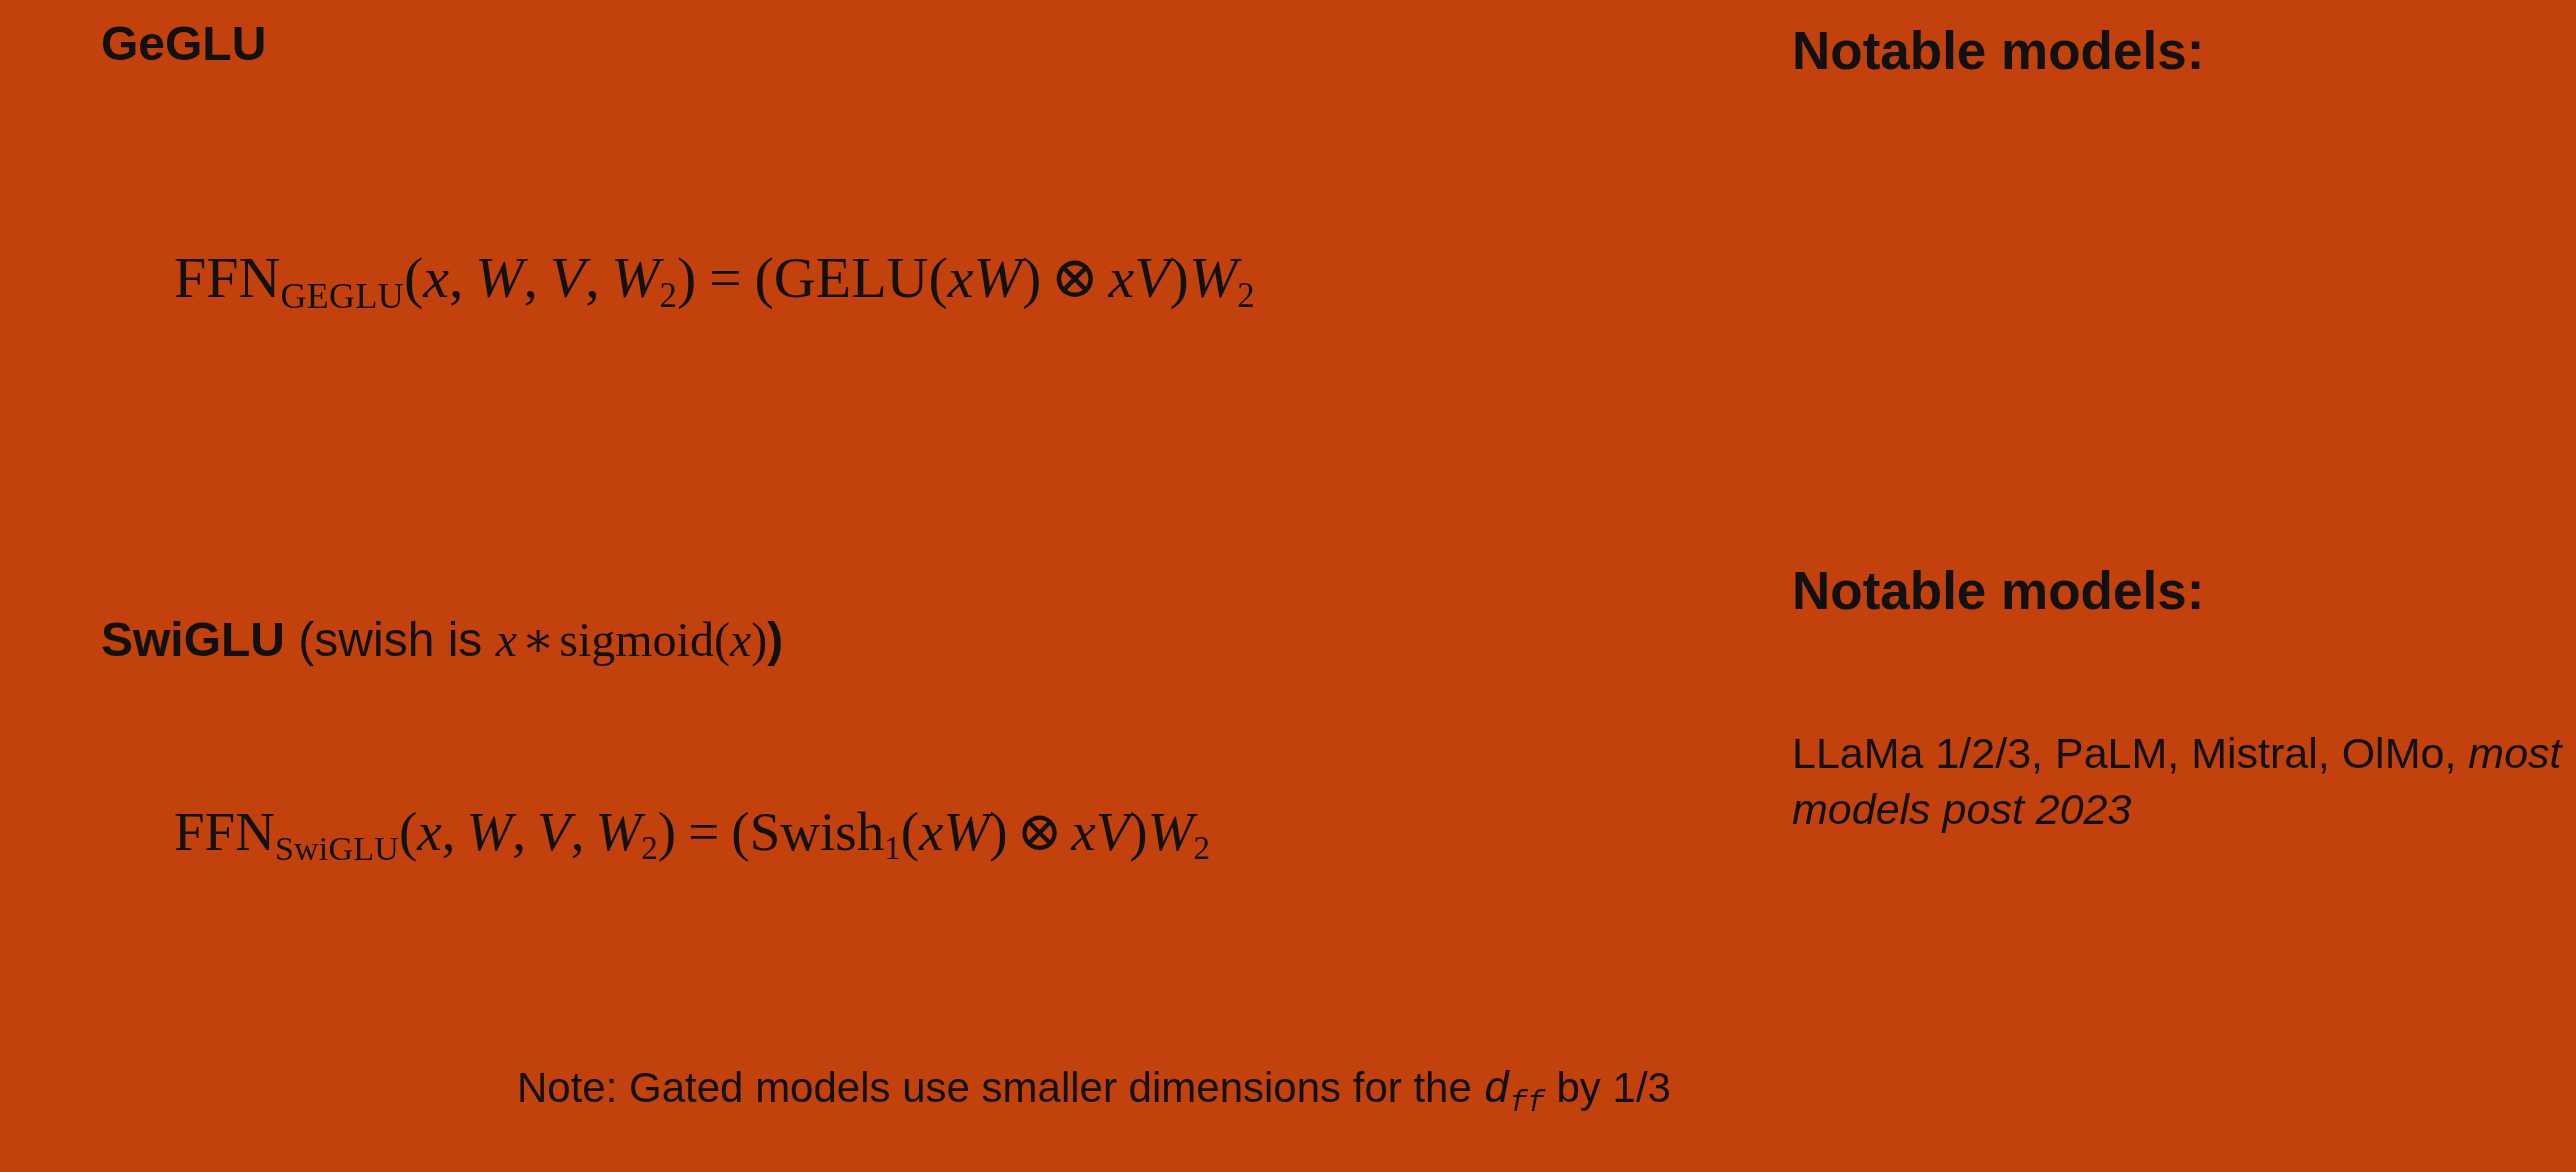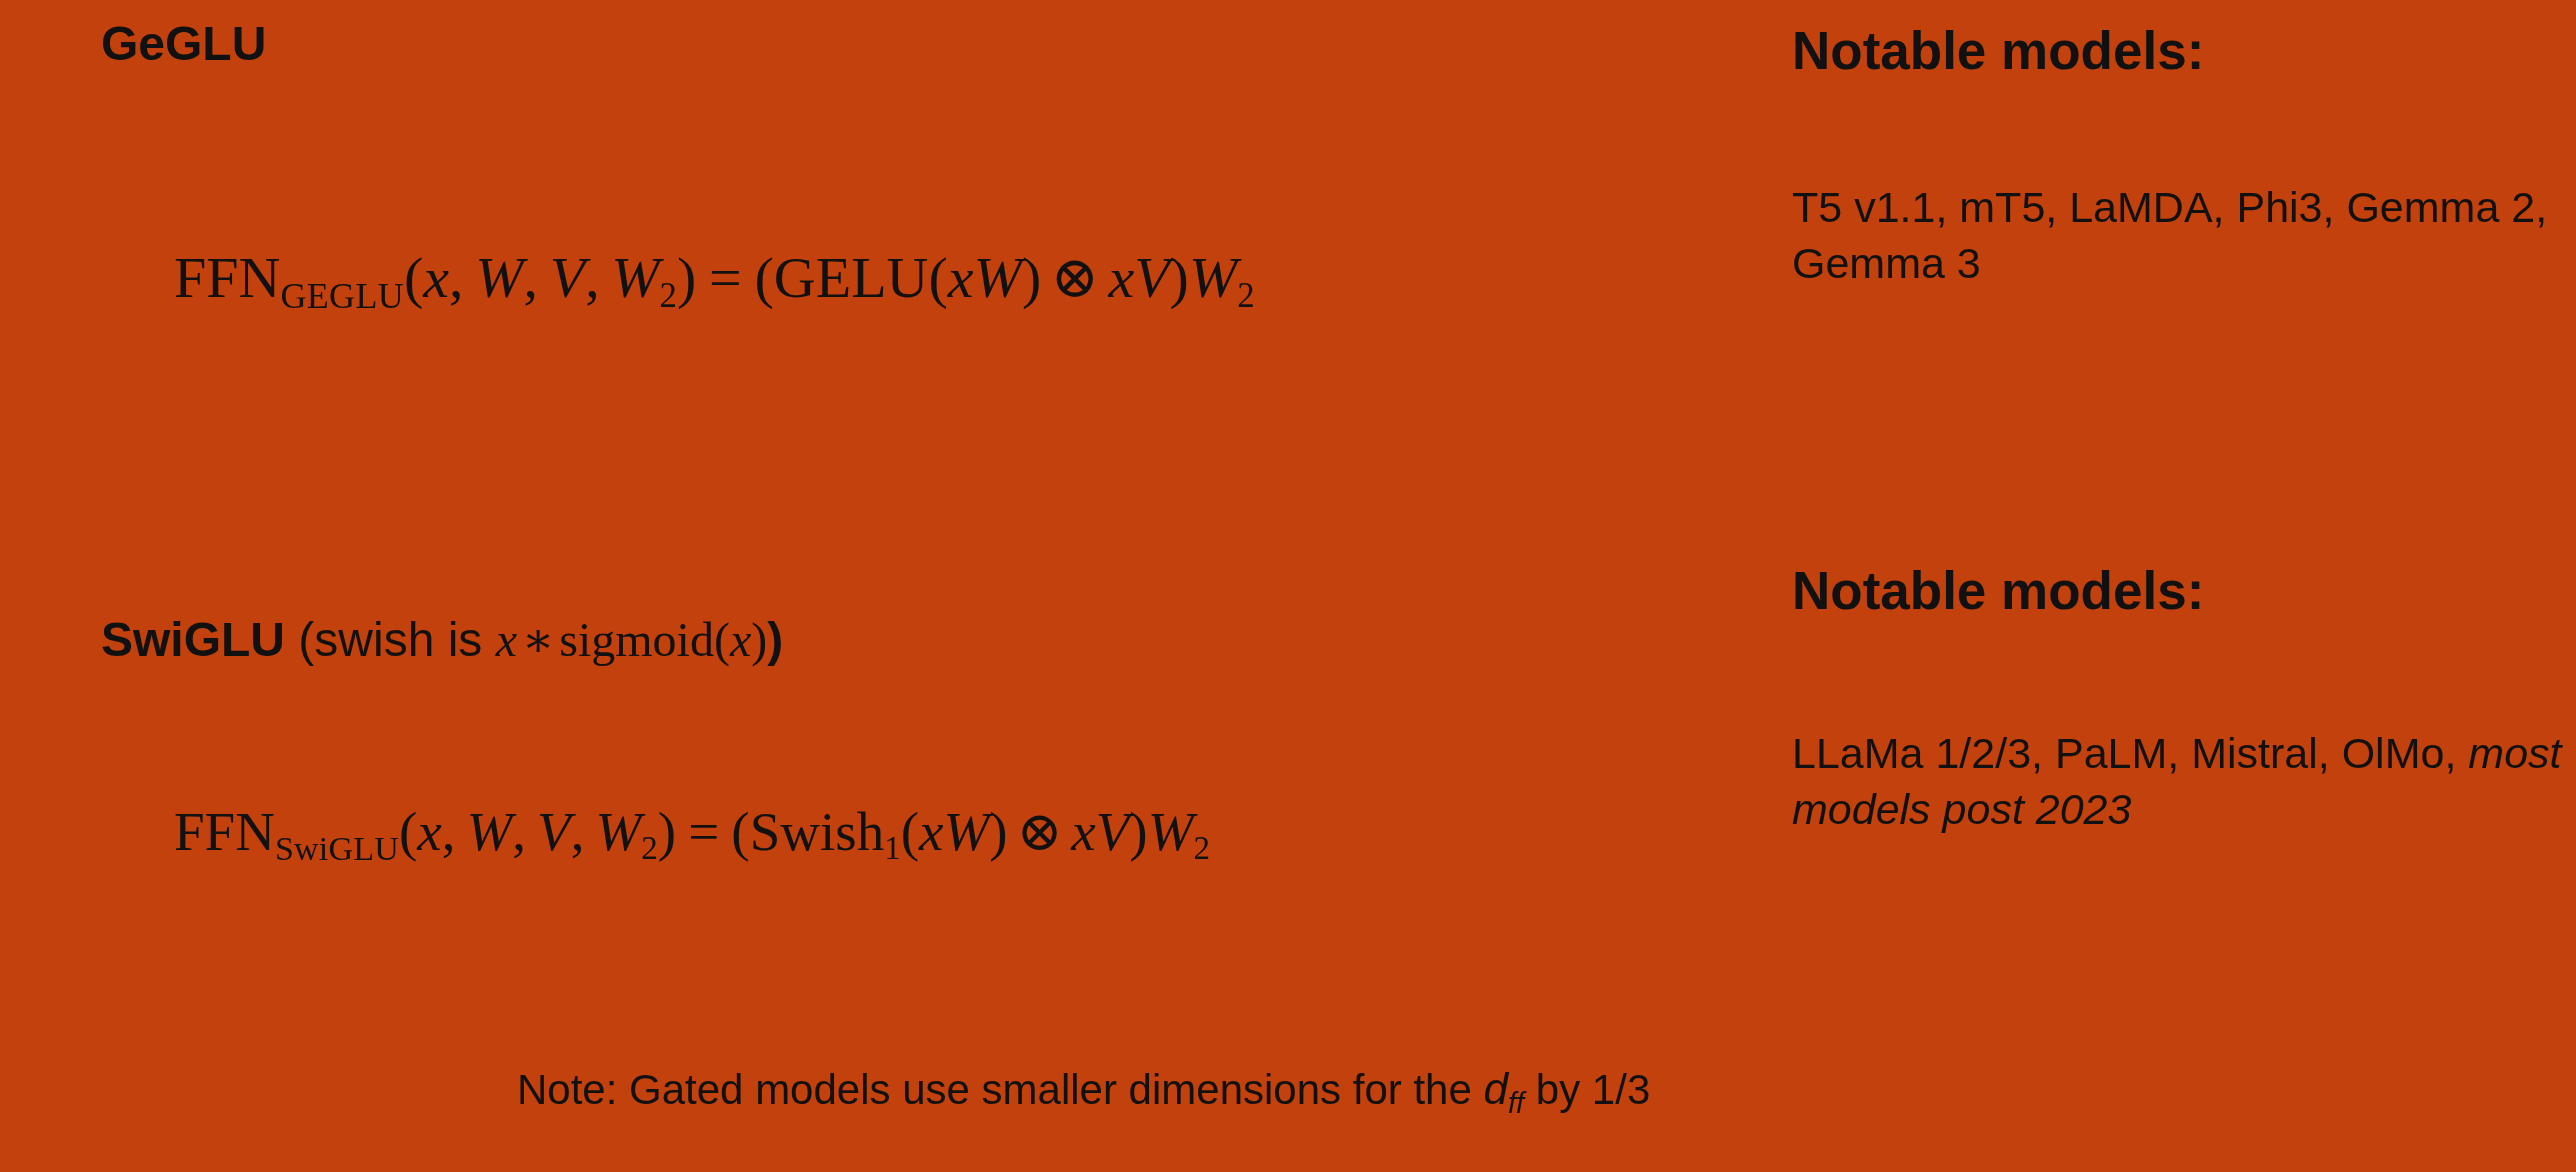--- a/index.html
+++ b/index.html
@@ -110,21 +110,21 @@
     font-size: 1.0em;
   }
   .imath-op {
     font-family: "Liberation Serif", "DejaVu Serif", serif;
     font-style: normal;
     padding: 0 0.10em;
   }
 
   
   .dff {
-    font-family: Liberation Sans, sans-serif;
+    font-family: Liberation Mono, monospace;
     font-style: italic;
     font-size: 1.05em;
   }
   .dff .ffsub {
     font-size: 0.66em;
     vertical-align: -0.30em;
     font-style: italic;
   }
 </style>
 </head>
@@ -133,21 +133,20 @@
 <div id="slide">
 
   <div class="abs heading" style="left:101px; top:16.5px;">GeGLU</div>
 
   <div class="abs math" style="left:174px; top:249px;">
     <span class="up">FFN</span><span class="sub sc">GEGLU</span><span class="paren">(</span><span class="var">x</span><span class="comma">,</span> <span class="var">W</span><span class="comma">,</span> <span class="var">V</span><span class="comma">,</span> <span class="var">W</span><span class="sub-num">2</span><span class="paren">)</span><span class="eq">=</span><span class="paren">(</span><span class="up">GELU</span><span class="paren">(</span><span class="var">x</span><span class="var">W</span><span class="paren">)</span><span class="op">⊗</span><span class="var">x</span><span class="var">V</span><span class="paren">)</span><span class="var">W</span><span class="sub-num">2</span>
   </div>
 
   <div class="abs models-head" style="left:1792px; top:21px;">Notable models:</div>
 
-  <div class="abs models-body" style="left:1792px; top:180px; width:757px;">T5 v1.1, mT5, LaMDA, Phi3, Gemma 2, Gemma 3</div>
 
   <div class="abs heading-mixed" style="left:101px; top:613px;">
     <span class="bold">SwiGLU</span><span> (swish is </span><span class="imath">x</span><span class="imath-op">∗</span><span class="imath-up">sigmoid</span><span class="imath-up">(</span><span class="imath">x</span><span class="imath-up">)</span><span class="bold">)</span>
   </div>
 
   <div class="abs math" style="left:174px; top:804px; font-size:55px;">
     <span class="up">FFN</span><span class="sub">SwiGLU</span><span class="paren">(</span><span class="var">x</span><span class="comma">,</span> <span class="var">W</span><span class="comma">,</span> <span class="var">V</span><span class="comma">,</span> <span class="var">W</span><span class="sub-num">2</span><span class="paren">)</span><span class="eq">=</span><span class="paren">(</span><span class="up">Swish</span><span class="sub-num">1</span><span class="paren">(</span><span class="var">x</span><span class="var">W</span><span class="paren">)</span><span class="op">⊗</span><span class="var">x</span><span class="var">V</span><span class="paren">)</span><span class="var">W</span><span class="sub-num">2</span>
   </div>
 
   <div class="abs models-head" style="left:1792px; top:561px;">Notable models:</div>

